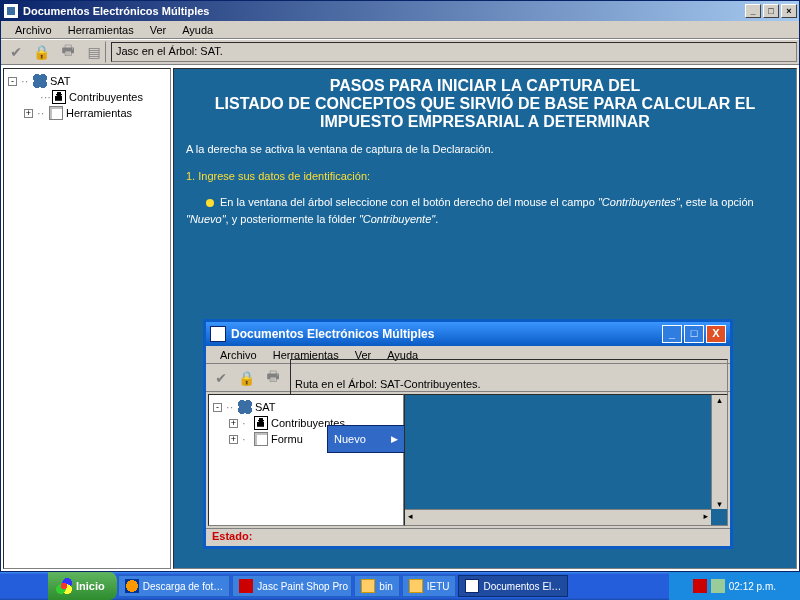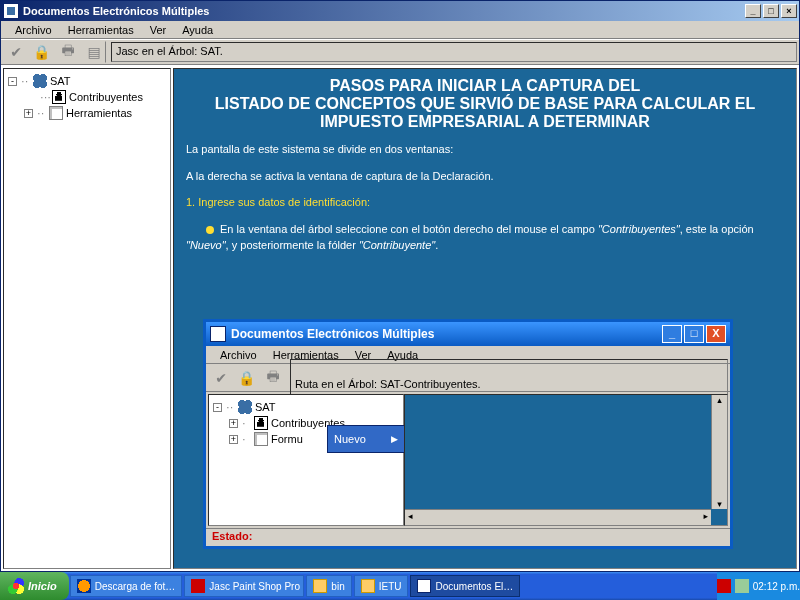--- a/index.html
+++ b/index.html
@@ -60,30 +60,30 @@
 .ncontent .sbh{position:absolute;left:0;bottom:0;width:calc(100% - 16px);height:16px;background:#d4d0c8;border-top:1px solid #808080;}
 .ncontent .sbh::before{content:"◂";position:absolute;left:0;top:0;height:100%;font-size:9px;padding:1px 3px;}
 .ncontent .sbh::after{content:"▸";position:absolute;right:0;top:0;height:100%;font-size:9px;padding:1px 3px;}
 .nstatus{ height:18px; border-top:1px solid #808080; padding:1px 6px; font-size:11px; color:#c00; font-weight:bold;}
 .ctx{ position:absolute; left:118px; top:30px; width:78px; background:#3169c6; color:#fff; border:1px solid #0a246a; font-size:11px; padding:7px 6px; display:flex; align-items:center; justify-content:space-between;}
 .ctx .arr{font-size:9px;}
 .sub{ position:absolute; left:196px; top:30px; width:108px; background:#3169c6; color:#fff; border:1px solid #0a246a; font-size:11px; padding:3px 10px;}
 
 
 .taskbar{ position:absolute; left:0; bottom:0; width:800px; height:28px; background:linear-gradient(to bottom,#3f91f2,#245edb 8%,#245edb 92%,#1a4aab); display:flex; align-items:center; font-size:11px; }
-.start{ height:28px; padding:0 12px 0 8px; background:linear-gradient(to bottom,#5fb55f,#2e8b2e); color:#fff; font-weight:bold; display:flex; align-items:center; border-radius:0 8px 8px 0; font-style:italic;}
+.start{ height:28px; padding:0 12px 0 8px; background:linear-gradient(to bottom,#5fb55f,#2e8b2e); color:#fff; font-weight:bold; display:flex; align-items:center; border-radius:0 8px 8px 0; margin-left:48px;}
 .start::before{content:"";display:inline-block;width:16px;height:16px;background:radial-gradient(circle,#f33 30%,transparent 31%),radial-gradient(circle at 30% 70%,#3c3 30%,transparent 31%),radial-gradient(circle at 70% 70%,#ff3 30%,transparent 31%),radial-gradient(circle at 70% 30%,#33f 30%,transparent 31%);margin-right:4px;}
 .task{ height:22px; margin:12px 1px; background:#3c81e0; border:1px solid #2360c0; color:#fff; padding:0 6px; display:flex; align-items:center; max-width:120px; overflow:hidden; white-space:nowrap; font-size:10px;}
 .task.active{ background:#1e4ba0; border-color:#0a2e70;}
 .task .tki{ width:14px; height:14px; margin-right:4px; flex-shrink:0;}
 .tki.ff{background:radial-gradient(circle,#f90 60%,#039 61%);}
 .tki.psp{background:#c00;}
 .tki.fold{background:#fc6;border:1px solid #c90;}
 .tki.doc{background:#fff;border:1px solid #0a246a;}
-.tray{ margin-left:auto; height:28px; background:#1a8ae0; display:flex; align-items:center; padding:0 0; color:#fff; font-size:10px;}
+.tray{ margin-left:auto; height:28px; background:#1a8ae0; display:flex; align-items:center; padding:0 24px; color:#fff; font-size:10px;}
 .tray .tri{width:14px;height:14px;margin-right:4px;}
 .tri.k{background:#c00;}
 .tri.s{background:#9c9;}
 </style>
 </head>
 <body>
 
 <div class="window">
   <div class="titlebar">
     <span class="ico"></span>
@@ -122,21 +122,20 @@
       <div class="tn indent1">
           <span class="exp">+</span>
           <span class="dots">··</span>
           <span class="tico form"></span>
           <span>Herramientas</span>
         </div>
     </div>
     <div class="content">
       <h3>PASOS PARA INICIAR LA CAPTURA DEL</h3>
       <h3>LISTADO DE CONCEPTOS QUE SIRVIÓ DE BASE PARA CALCULAR EL IMPUESTO EMPRESARIAL A DETERMINAR</h3>
-      <p>La pantalla de este sistema se divide en dos ventanas:</p>
       <p>A la derecha se activa la ventana de captura de la Declaración.</p>
       <p class="step">1. Ingrese sus datos de identificación:</p>
       <p><span class="bullet"></span><span>En la ventana del árbol seleccione con el botón derecho del mouse el campo </span><span class="ital">"Contribuyentes"</span><span>, este la opción </span><span class="ital">"Nuevo"</span><span>, y posteriormente la fólder </span><span class="ital">"Contribuyente"</span><span>.</span></p>
     </div>
   </div>
 </div>
 
 <div class="nest">
   <div class="ntitle">
     <span class="ico"></span>

